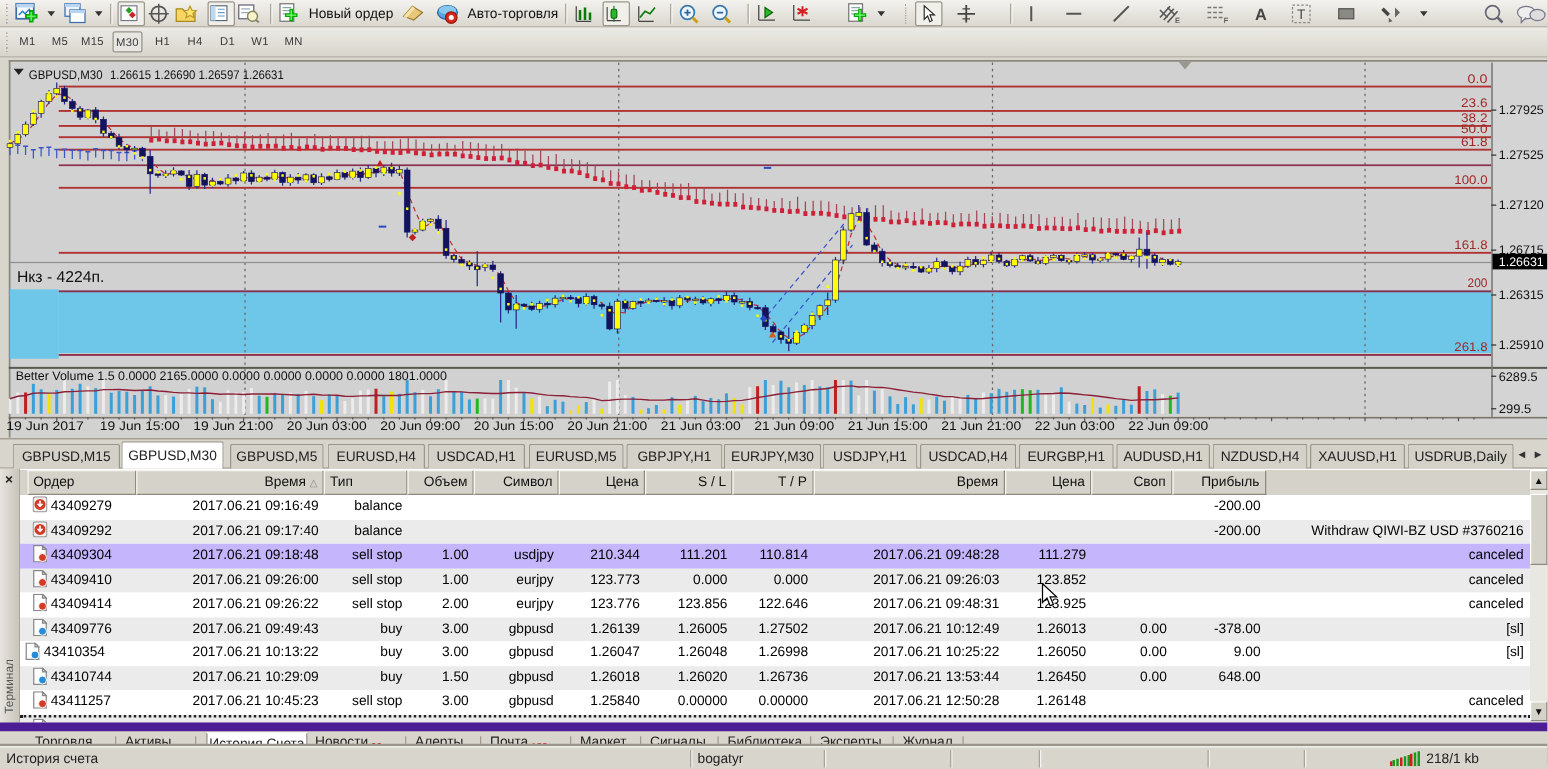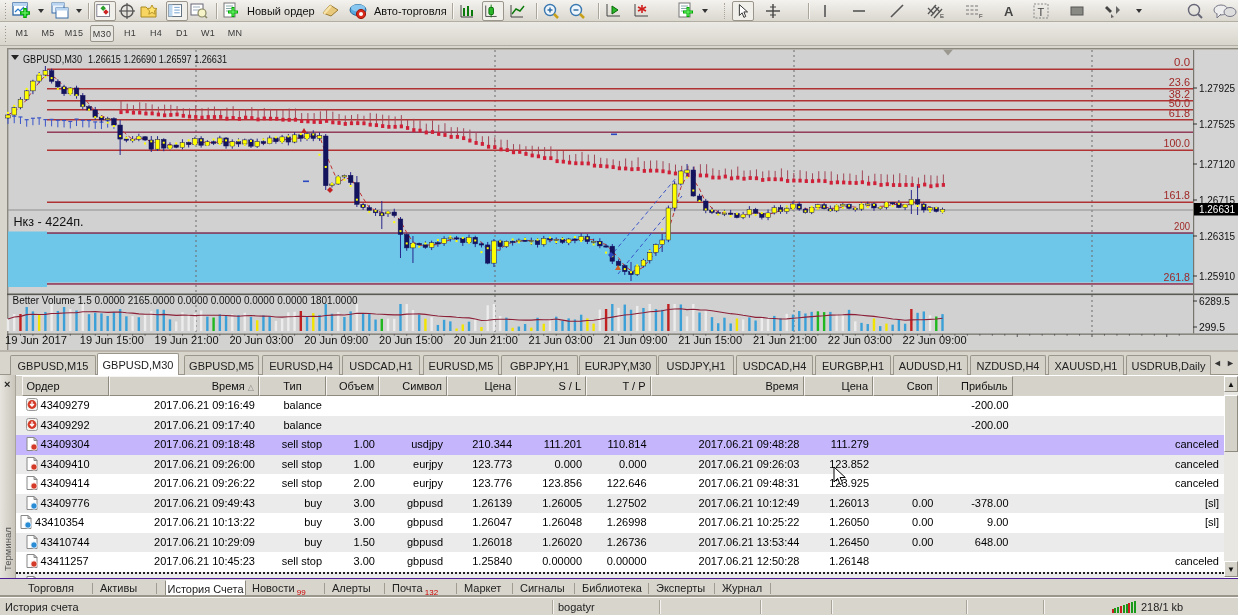--- a/index.html
+++ b/index.html
@@ -25,21 +25,21 @@
 #lstrip .vt{position:absolute;left:2px;top:96px;height:100px;width:12px;font-size:9.5px;color:#555;writing-mode:vertical-rl;transform:rotate(180deg);text-align:left}
 #thead{left:16px;top:376px;width:1208px;height:20px;background:#d5d2c9}
 .th{position:absolute;top:0;height:20px;font-size:11px;color:#111;line-height:19px;background:#d5d2c9;border-top:1px solid #f6f5f2;border-left:1px solid #f6f5f2;border-right:1px solid #8e8a80;border-bottom:1px solid #8e8a80;padding:0 4px}
 .tr{position:absolute;left:16px;width:1208px;height:19.5px;font-size:11px;color:#000}
 .td{position:absolute;top:0;height:19.5px;line-height:19.5px;white-space:nowrap;padding:0 4px}
 .tdr{text-align:right}
 
 #sbar{left:1224px;top:376px;width:14px;height:201px;background:#e9e7e2}
 .sbtn{position:absolute;left:0;width:14px;height:16px;background:#d5d2c9;border:1px solid #fff;border-right-color:#8e8a80;border-bottom-color:#8e8a80;font-size:8px;color:#111;text-align:center;line-height:15px}
 
-#btabs{left:0;top:578px;width:1238px;height:19px;background:#d8d5cc;border-top:1px solid #4c1d95}
+#btabs{left:0;top:578px;width:1238px;height:19px;background:#d8d5cc;border-top:7px solid #4c1d95}
 .btab{position:absolute;top:1px;height:18px;font-size:11px;color:#222;line-height:17px}
 .btabA{background:#fff;border:1px solid #8e8a80;border-top-color:#fff;text-align:center}
 .bsep{position:absolute;top:4px;width:1px;height:11px;background:#a09c91}
 
 #sbarbot{left:0;top:597px;width:1238px;height:18px;background:#d8d5cc;border-top:1px solid #f8f7f4;box-shadow:0 -2px 0 #9a968b}
 .spanel{position:absolute;top:2px;height:16px;font-size:11px;color:#222;line-height:15px}
 .ssep{position:absolute;top:2px;width:2px;height:14px;border-left:1px solid #a8a49a;border-right:1px solid #f4f3ef}
 </style></head>
 <body>
 <div id="root">
@@ -1427,21 +1427,21 @@
       <div class="ctab" style="left:970px;width:76px">NZDUSD,H4</div>
       <div class="ctab" style="left:1048px;width:76px">XAUUSD,H1</div>
       <div class="ctab" style="left:1126px;width:85px">USDRUB,Daily</div>
       <div style="position:absolute;left:1213px;top:6px;font-size:9px;color:#333">◄</div>
       <div style="position:absolute;left:1226px;top:6px;font-size:9px;color:#333">►</div>
     </div>
 <div id="tblarea" class="abs"></div>
     <div id="thead" class="abs">
       <div class="th" style="left:5.5px;width:87px;text-align:left">Ордер</div>
       <div class="th" style="left:92.5px;width:150.5px;text-align:right">Время <span style="font-size:8px;color:#888">△</span></div>
-      <div class="th" style="left:243px;width:67px;text-align:center">Тип</div>
+      <div class="th" style="left:243px;width:67px;text-align:left">Тип</div>
       <div class="th" style="left:310px;width:53px;text-align:right">Объем</div>
       <div class="th" style="left:363px;width:68px;text-align:right">Символ</div>
       <div class="th" style="left:431px;width:69px;text-align:right">Цена</div>
       <div class="th" style="left:500px;width:70px;text-align:right">S / L</div>
       <div class="th" style="left:570px;width:64.5px;text-align:right">T / P</div>
       <div class="th" style="left:634.5px;width:153px;text-align:right">Время</div>
       <div class="th" style="left:787.5px;width:69.5px;text-align:right">Цена</div>
       <div class="th" style="left:857px;width:64.5px;text-align:right">Своп</div>
       <div class="th" style="left:921.5px;width:75px;text-align:right">Прибыль</div>
     </div>
@@ -1473,20 +1473,21 @@
       <div class="td tdr" style="left:243px;width:67px">balance</div>
       <div class="td tdr" style="left:310px;width:53px"></div>
       <div class="td tdr" style="left:363px;width:68px"></div>
       <div class="td tdr" style="left:431px;width:69px"></div>
       <div class="td tdr" style="left:500px;width:70px"></div>
       <div class="td tdr" style="left:570px;width:64.5px"></div>
       <div class="td tdr" style="left:634.5px;width:153px"></div>
       <div class="td tdr" style="left:787.5px;width:69.5px"></div>
       <div class="td tdr" style="left:857px;width:64.5px"></div>
       <div class="td tdr" style="left:921.5px;width:75px">-200.00</div>
+      <div class="td tdr" style="left:996.5px;width:210.5px">Withdraw QIWI-BZ USD #3760216</div>
     </div>
     <div class="tr" style="top:435px;background:#c4b5fd">
       <div class="td " style="left:5.5px;width:87px"><svg width="12" height="14" viewBox="0 0 12 14" style="vertical-align:-3px">
           <path d="M1 0.5 h7 l3 3 v10 h-10 z" fill="#fff" stroke="#888"></path>
           <path d="M8 0.5 l3 3 h-3 z" fill="#ddd" stroke="#888"></path>
           <circle cx="8" cy="10" r="3.2" fill="#d43a28" stroke="#fff" stroke-width="0.8"></circle>
         </svg> <span>43409304</span></div>
       <div class="td tdr" style="left:92.5px;width:150.5px">2017.06.21 09:18:48</div>
       <div class="td tdr" style="left:243px;width:67px">sell stop</div>
       <div class="td tdr" style="left:310px;width:53px">1.00</div>

